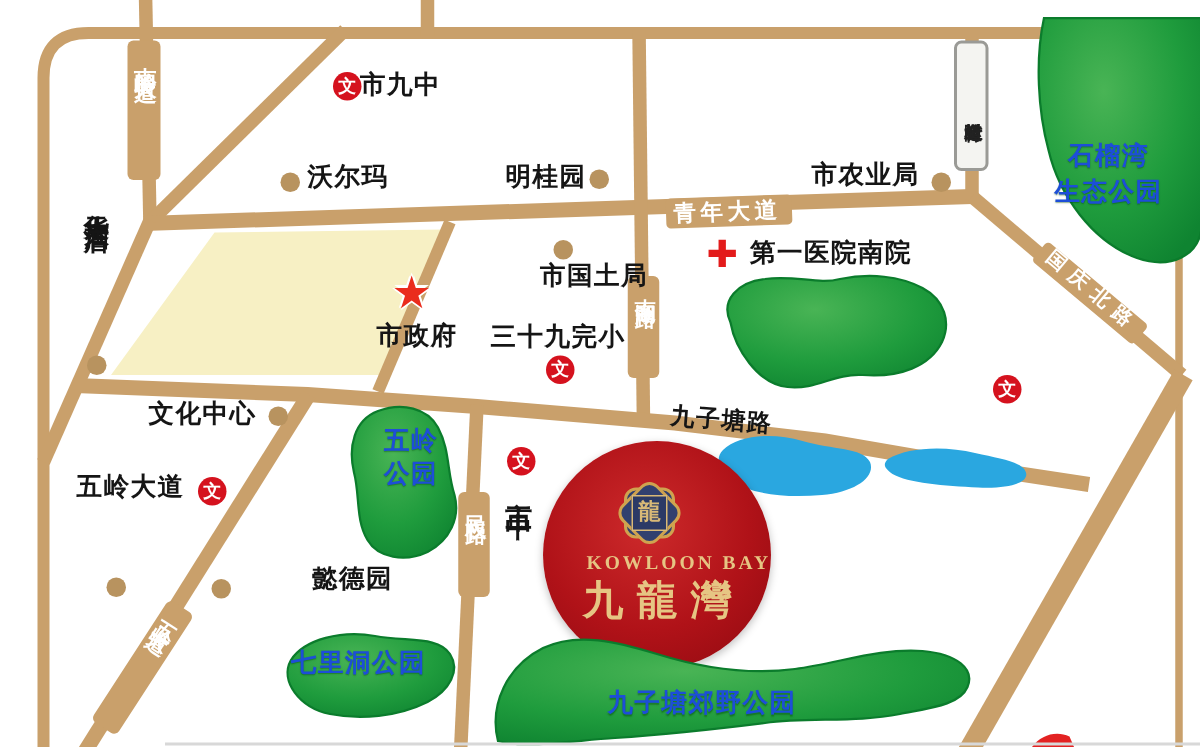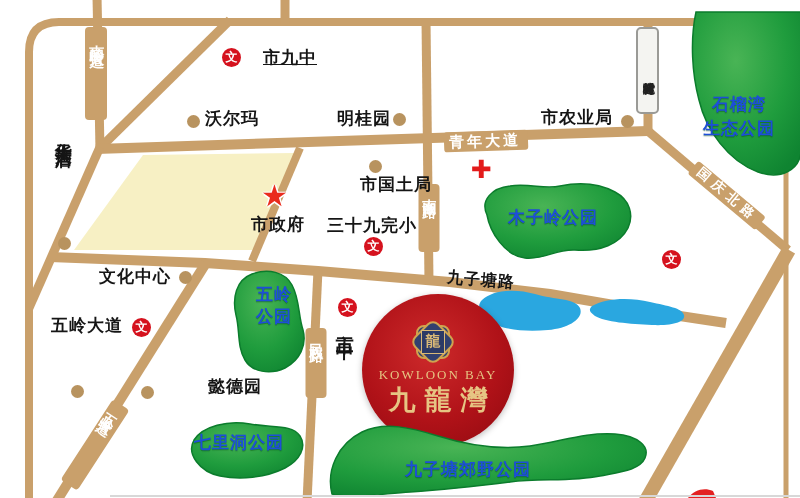--- a/index.html
+++ b/index.html
@@ -26,21 +26,21 @@
         background:radial-gradient(circle at 45% 38%, #cd2a2b 0%, #b01218 55%, #8e0910 100%);
         box-shadow:0 2px 6px rgba(0,0,0,.25);text-align:center;}
   .medallion{position:absolute;left:48px;top:25px;width:46px;height:46px;}
   .med-sq{position:absolute;left:6px;top:6px;width:30px;height:30px;background:#31406f;
           border:2px solid #cfa34f;border-radius:8px;}
   .med-sq.r45{transform:rotate(45deg);}
   .med-core{position:absolute;left:11px;top:11px;width:24px;height:24px;background:#2c3a66;
             border:1.5px solid #d9b977;box-sizing:border-box;color:#d9b977;
             font-size:15px;line-height:21px;font-weight:bold;text-align:center;}
   #logo .en{position:absolute;left:0;top:73px;width:100%;color:#e6c583;font-size:13px;
-            letter-spacing:2px;font-family:"Liberation Serif",serif;font-weight:normal;}
+            letter-spacing:2px;font-family:"Liberation Serif",serif;font-weight:bold;text-align:right;}
   #logo .cn{position:absolute;left:0;top:88px;width:100%;color:#e6c583;font-size:27px;
             letter-spacing:9px;text-indent:9px;font-family:"Liberation Serif",serif;font-weight:bold;}
   #logo .tag{position:absolute;left:0;top:123px;width:100%;color:#d9b06a;font-size:8.5px;
              letter-spacing:1px;}
   .redline{position:absolute;left:110px;top:495px;width:690px;height:2px;background:#d8d8d8;}
 </style>
 </head>
 <body>
 
 <div id="stage">
@@ -105,45 +105,45 @@
     <div class="en">KOWLOON BAY</div>
     <div class="cn">九龍灣</div>
   </div>
 
   <svg width="800" height="498" viewBox="0 0 800 498">
     <path d="M 332,494 C 326,470 338,444 362,432 C 385,421 412,428 438,436 C 470,446 500,450 530,446 C 560,442 585,432 615,434 C 638,436 650,446 645,458 C 640,470 620,472 600,476 C 570,482 540,478 510,482 C 470,487 440,490 410,492 C 380,494 350,499 332,494 Z" fill="url(#pg)" stroke="#0b7c2c" stroke-width="1.5"></path>
     <path d="M 688,498 C 694,490 704,487 713,491 L 716,498 Z" fill="#e32222"></path>
   </svg>
 
   <div class="badge" style="left:222px;top:48px;">文</div>
-  <div class="poi" style="left:263px;top:48px;text-decoration:underline;">市九中</div>
+  <div class="poi" style="left:240px;top:48px;">市九中</div>
 
   <div class="dot" style="left:187px;top:115px;"></div>
   <div class="poi" style="left:205px;top:109px;">沃尔玛</div>
 
   <div class="poi" style="left:337px;top:109px;">明桂园</div>
   <div class="dot" style="left:393px;top:113px;"></div>
 
   <div class="poi" style="left:541px;top:108px;">市农业局</div>
   <div class="dot" style="left:621px;top:115px;"></div>
 
   <div class="roadlabel vtext" style="left:88px;top:33px;height:86px;font-size:15px;letter-spacing:3px;">南岭大道</div>
   <div class="roadlabel" style="left:449px;top:134px;font-size:15px;letter-spacing:3px;transform:rotate(-2deg);">青年大道</div>
   <div class="tunnel vtext" style="left:636px;top:27px;width:19px;height:80px;font-size:12px;text-align:center;padding-top:3px;">樟树岭隧道</div>
   <div class="roadlabel" style="left:684px;top:188px;width:88px;text-align:center;font-size:13px;letter-spacing:6px;transform:rotate(40deg);">国庆北路</div>
   <div class="roadlabel vtext" style="left:422px;top:188px;height:62px;font-size:14px;letter-spacing:3px;">南湖路</div>
   <div class="roadlabel vtext" style="left:309px;top:332px;height:64px;font-size:14px;letter-spacing:3px;">民权路</div>
   <div class="roadlabel vtext" style="left:86px;top:399px;height:92px;font-size:14px;letter-spacing:3px;transform:rotate(33deg);">五岭大道</div>
   <div class="poi" style="left:447px;top:271px;font-size:16px;transform:rotate(4.5deg);">九子塘路</div>
 
   <div class="cross" style="left:471px;top:157px;">✚</div>
+  <div class="poi" style="left:500px;top:160px;">第一医院南院</div>
 
   <div class="parklabel" style="left:712px;top:94px;">石榴湾</div>
   <div class="parklabel" style="left:703px;top:118px;">生态公园</div>
-  <div class="parklabel" style="left:508px;top:207px;">木子岭公园</div>
   <div class="parklabel" style="left:256px;top:284px;">五岭</div>
   <div class="parklabel" style="left:256px;top:306px;">公园</div>
   <div class="parklabel" style="left:405px;top:459px;">九子塘郊野公园</div>
   <div class="parklabel" style="left:194px;top:432px;">七里洞公园</div>
 
   <div class="dot" style="left:369px;top:160px;"></div>
   <div class="poi" style="left:336px;top:175px;margin-left:24px;">市国土局</div>
 
   <div class="poi" style="left:327px;top:216px;">三十九完小</div>
   <div class="badge" style="left:364px;top:237px;">文</div>

